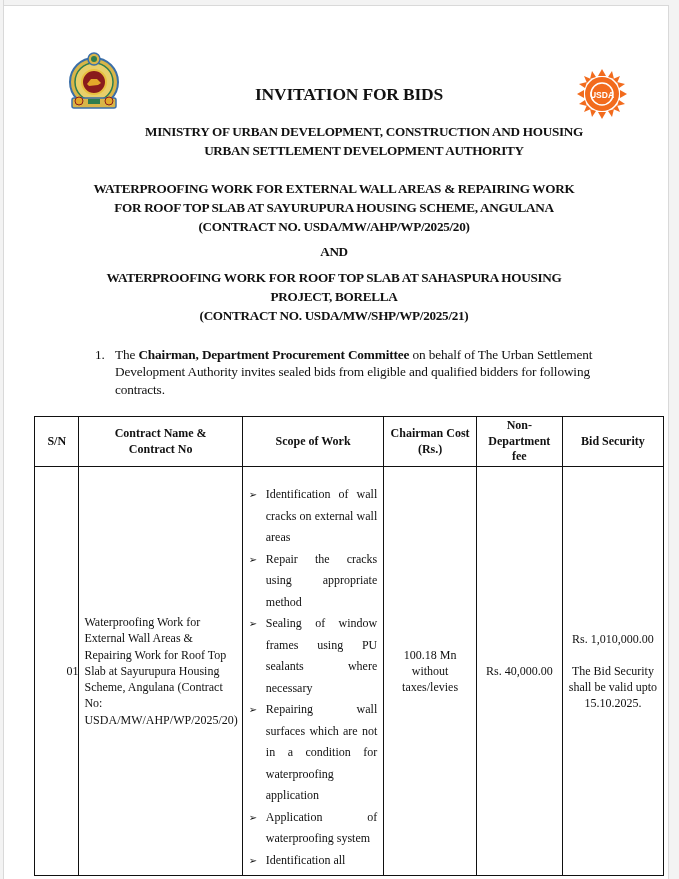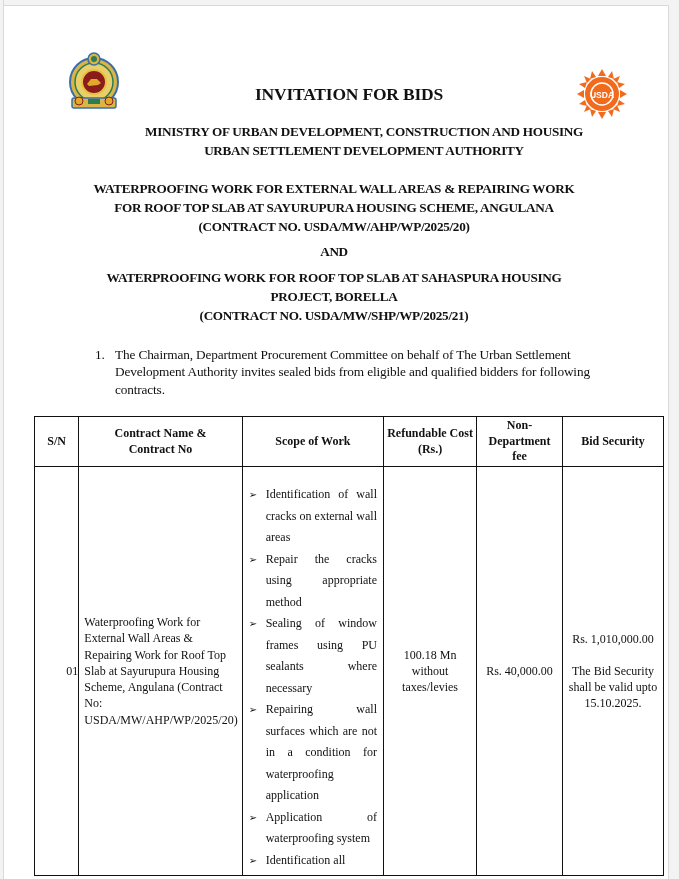--- a/index.html
+++ b/index.html
@@ -14,21 +14,21 @@
   .title { position: absolute; left: 0; width: 698px; top: 84px; text-align: center; font-weight: bold; font-size: 17.5px; letter-spacing: -0.2px; }
   .center-block { position: absolute; left: 0; width: 728px; text-align: center; font-weight: bold; font-size: 13.2px; line-height: 19px; letter-spacing: -0.3px; }
   .ministry { top: 122px; }
   .contract1 { top: 179px; left: -30px; }
   .and { top: 242px; left: -30px; }
   .contract2 { top: 268px; left: -30px; }
 
   .intro { position: absolute; left: 95px; top: 346px; width: 540px; font-size: 13.3px; line-height: 17.3px; letter-spacing: -0.15px; }
   .intro .num { position: absolute; left: 0; top: 0; }
   .intro .text { padding-left: 20px; display: block; }
-  .intro b { font-weight: normal; }
+  .intro b { font-weight: bold; }
 
   table.bids { position: absolute; left: 34px; top: 416px; width: 630px; border-collapse: collapse; font-size: 12px; }
   table.bids td, table.bids th { border: 1.3px solid #111; padding: 0; vertical-align: middle; }
   table.bids th { font-weight: bold; height: 49px; text-align: center; line-height: 15.5px; font-size: 12px; }
   .c-sn { width: 50px; }
   .c-name { width: 119px; }
   .c-scope { width: 152px; }
   .c-cost { width: 101px; }
   .c-fee { width: 91px; }
   .c-sec { width: 110px; margin-top: 32px; }
@@ -114,21 +114,21 @@
 <table class="bids">
   <thead>
     <tr>
       <th class="c-sn">S/N</th>
       <th class="c-name">
         <div>Contract Name &amp;</div>
         <div>Contract No</div>
       </th>
       <th class="c-scope">Scope of Work</th>
       <th class="c-cost">
-        <div>Refundable Cost</div>
+        <div>Chairman Cost</div>
         <div>(Rs.)</div>
       </th>
       <th class="c-fee">
         <div>Non-</div>
         <div>Department</div>
         <div>fee</div>
       </th>
       <th class="c-sec">Bid Security</th>
     </tr>
   </thead>

